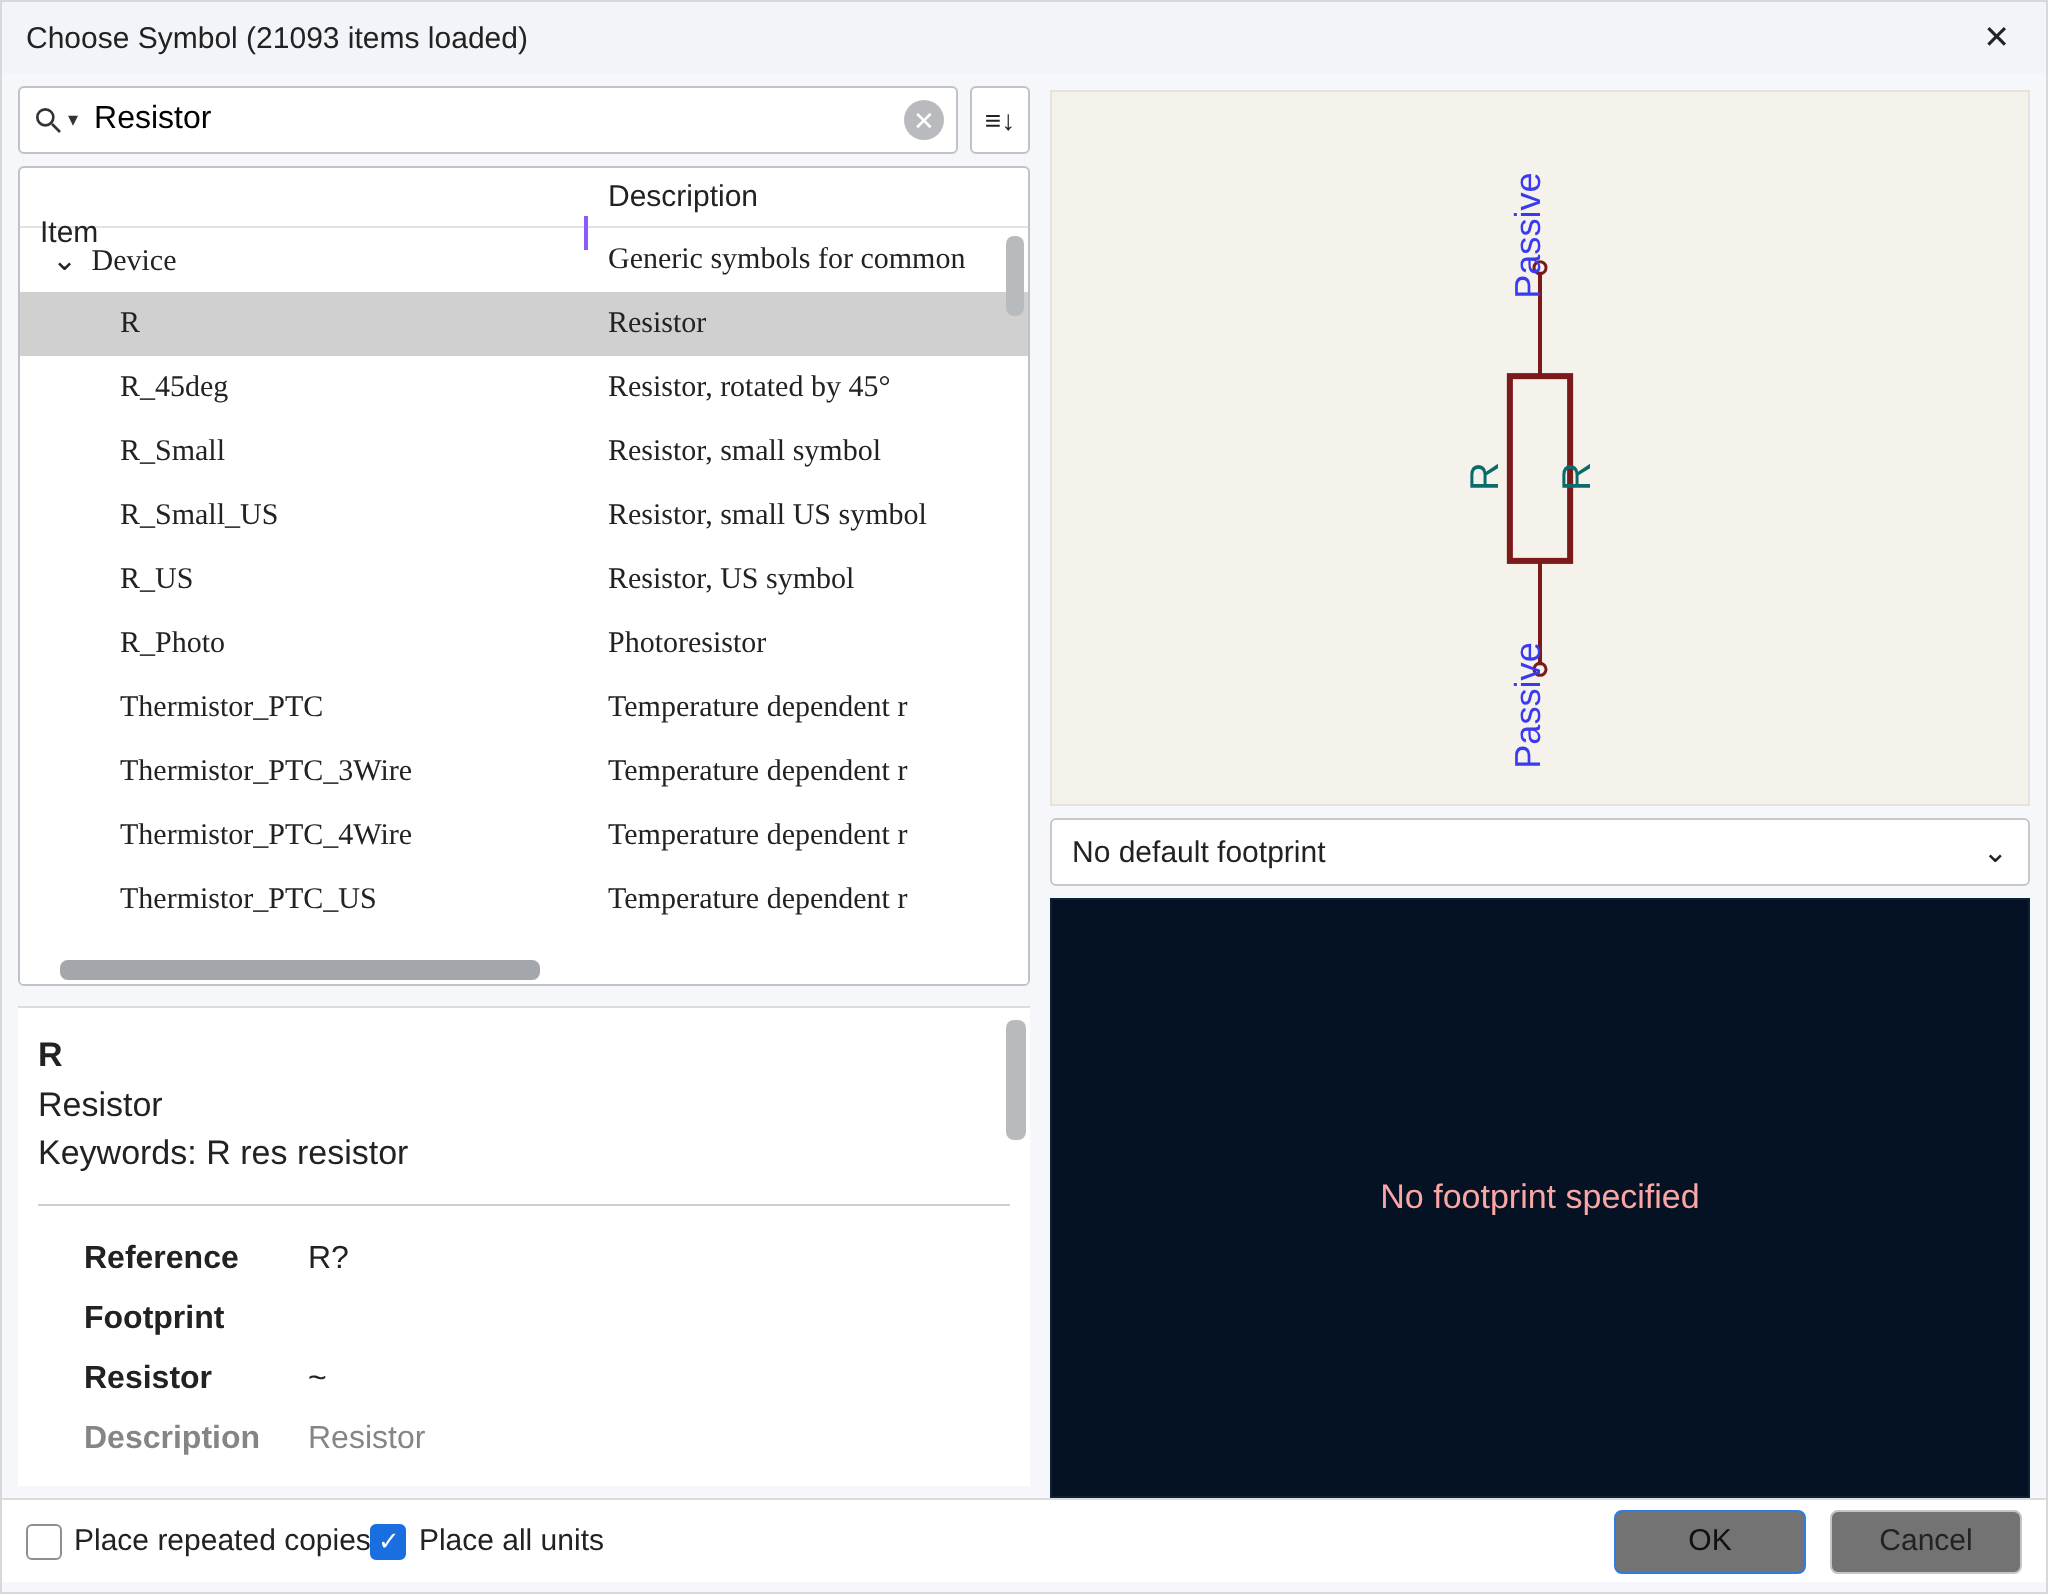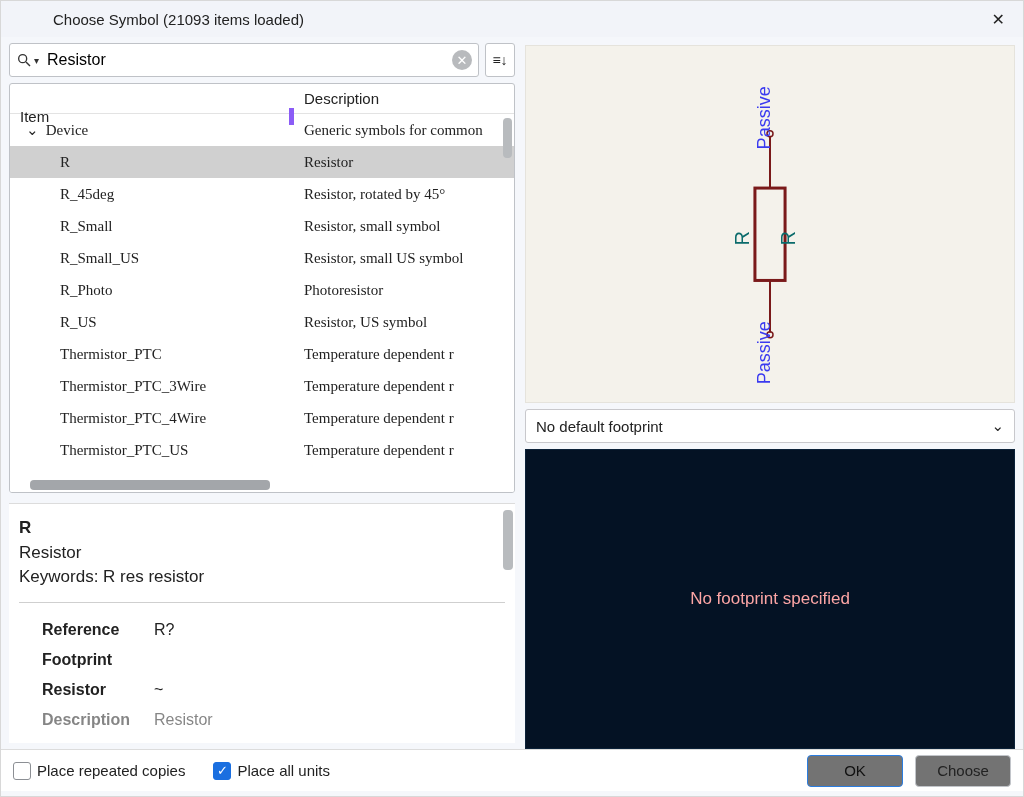--- a/index.html
+++ b/index.html
@@ -16,21 +16,21 @@
     border: 1px solid #d8d8d8;
   }
   .titlebar {
     display: flex;
     align-items: center;
     justify-content: space-between;
     height: 36px;
     padding: 0 10px 0 12px;
     background: #f2f4f9;
   }
-  .titlebar .title { font-size: 15px; margin-left: 40px; }
+  .titlebar .title { font-size: 15px; }
   .close-x { font-size: 16px; padding: 4px 8px; cursor: pointer; }
   .content {
     display: flex;
     height: 712px;
     padding: 6px 8px 0 8px;
     gap: 10px;
   }
   .left-col { width: 506px; display: flex; flex-direction: column; }
   .search-row { display: flex; gap: 6px; margin-bottom: 6px; }
   .search-wrap {
@@ -70,21 +70,21 @@
     overflow: hidden;
     border-radius: 3px;
   }
   .tree-head {
     display: flex;
     border-bottom: 1px solid #e3e3e3;
     height: 30px;
     align-items: center;
     font-size: 15px;
   }
-  .tree-head .col1 { width: 284px; padding-left: 10px; border-right: 5px solid #8b5cf6; margin-top: 36px; }
+  .tree-head .col1 { width: 284px; padding-left: 10px; border-right: 2px solid #8b5cf6; margin-top: 36px; }
   .tree-head .col2 { flex:1; padding-left: 10px; }
   .tree-body { position:relative; height: calc(100% - 30px - 14px); overflow:hidden;}
   .tree-row {
     display:flex; height: 32px; align-items:center; font-size:15px;font-family:Liberation Serif, serif;
   }
   .tree-row .col1 { width:284px; padding-left: 10px; white-space:nowrap; overflow:hidden;}
   .tree-row .col2 { flex:1; padding-left:10px; white-space:nowrap; overflow:hidden;}
   .tree-row.level0 .col1 { padding-left: 16px; }
   .tree-row.level1 .col1 { padding-left: 50px; }
   .tree-row.selected { background:#d0d0d0; }
@@ -148,21 +148,21 @@
     border:1px solid #0b2138;
   }
   .bottombar {
     height: 42px;
     border-top:1px solid #dcdcdc;
     background:#fff;
     display:flex; align-items:center;
     padding: 0 12px;
     justify-content: space-between;
   }
-  .checks { display:flex; gap:28px; align-items:center;}
+  .checks { display:flex; align-items:center;}
   .chk { display:flex; align-items:center; gap:6px; font-size:15px; cursor:pointer;}
   .chk .box {
     width:18px; height:18px; border:1px solid #8c8f94; border-radius:3px;
     display:inline-flex; align-items:center; justify-content:center;
     background:#fff;
   }
   .chk.checked .box { background:#1a6fe0; border-color:#1a6fe0; color:#fff; font-size:13px;}
   .btns { display:flex; gap:12px;}
   .btn {
     min-width:96px; height:32px; border:1px solid #c2c5ca; border-radius:4px;
@@ -226,26 +226,26 @@
             </div>
             <div class="tree-row level1">
               <div class="col1"><span>R_Small</span></div>
               <div class="col2"><span>Resistor, small symbol</span></div>
             </div>
             <div class="tree-row level1">
               <div class="col1"><span>R_Small_US</span></div>
               <div class="col2"><span>Resistor, small US symbol</span></div>
             </div>
             <div class="tree-row level1">
+              <div class="col1"><span>R_US</span></div>
+              <div class="col2"><span>Resistor, US symbol</span></div>
+            </div>
+            <div class="tree-row level1">
               <div class="col1"><span>R_Photo</span></div>
               <div class="col2"><span>Photoresistor</span></div>
-            </div>
-            <div class="tree-row level1">
-              <div class="col1"><span>R_US</span></div>
-              <div class="col2"><span>Resistor, US symbol</span></div>
             </div>
             <div class="tree-row level1">
               <div class="col1"><span>Thermistor_PTC</span></div>
               <div class="col2"><span>Temperature dependent r</span></div>
             </div>
             <div class="tree-row level1">
               <div class="col1"><span>Thermistor_PTC_3Wire</span></div>
               <div class="col2"><span>Temperature dependent r</span></div>
             </div>
             <div class="tree-row level1">
@@ -329,16 +329,16 @@
     <label class="chk checked" id="chk-allunits">
       <span class="box">✓</span>
       <span>Place all units</span>
     </label>
   </div>
   <div class="btns">
     <div class="btn primary">
       <span>OK</span>
     </div>
     <div class="btn">
-      <span>Choose</span>
+      <span>Cancel</span>
     </div>
   </div>
 </div>
 
 </body></html>

